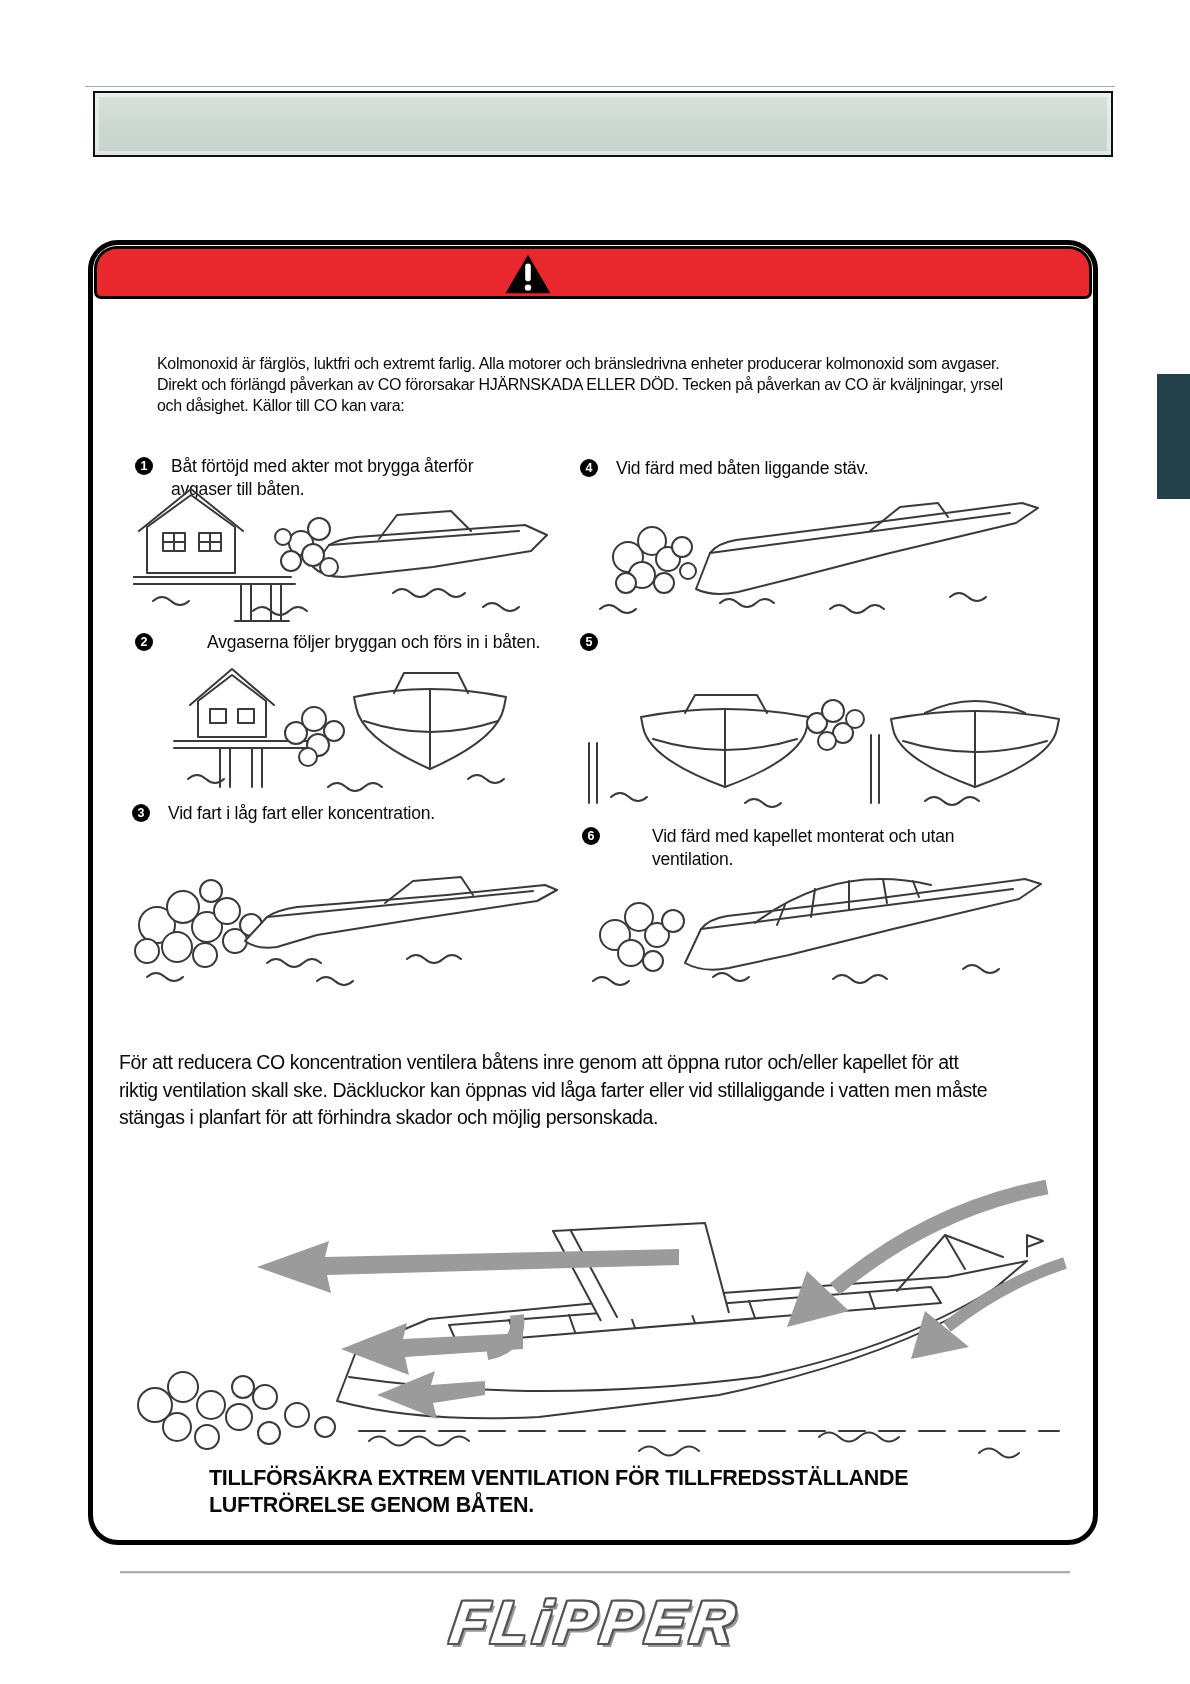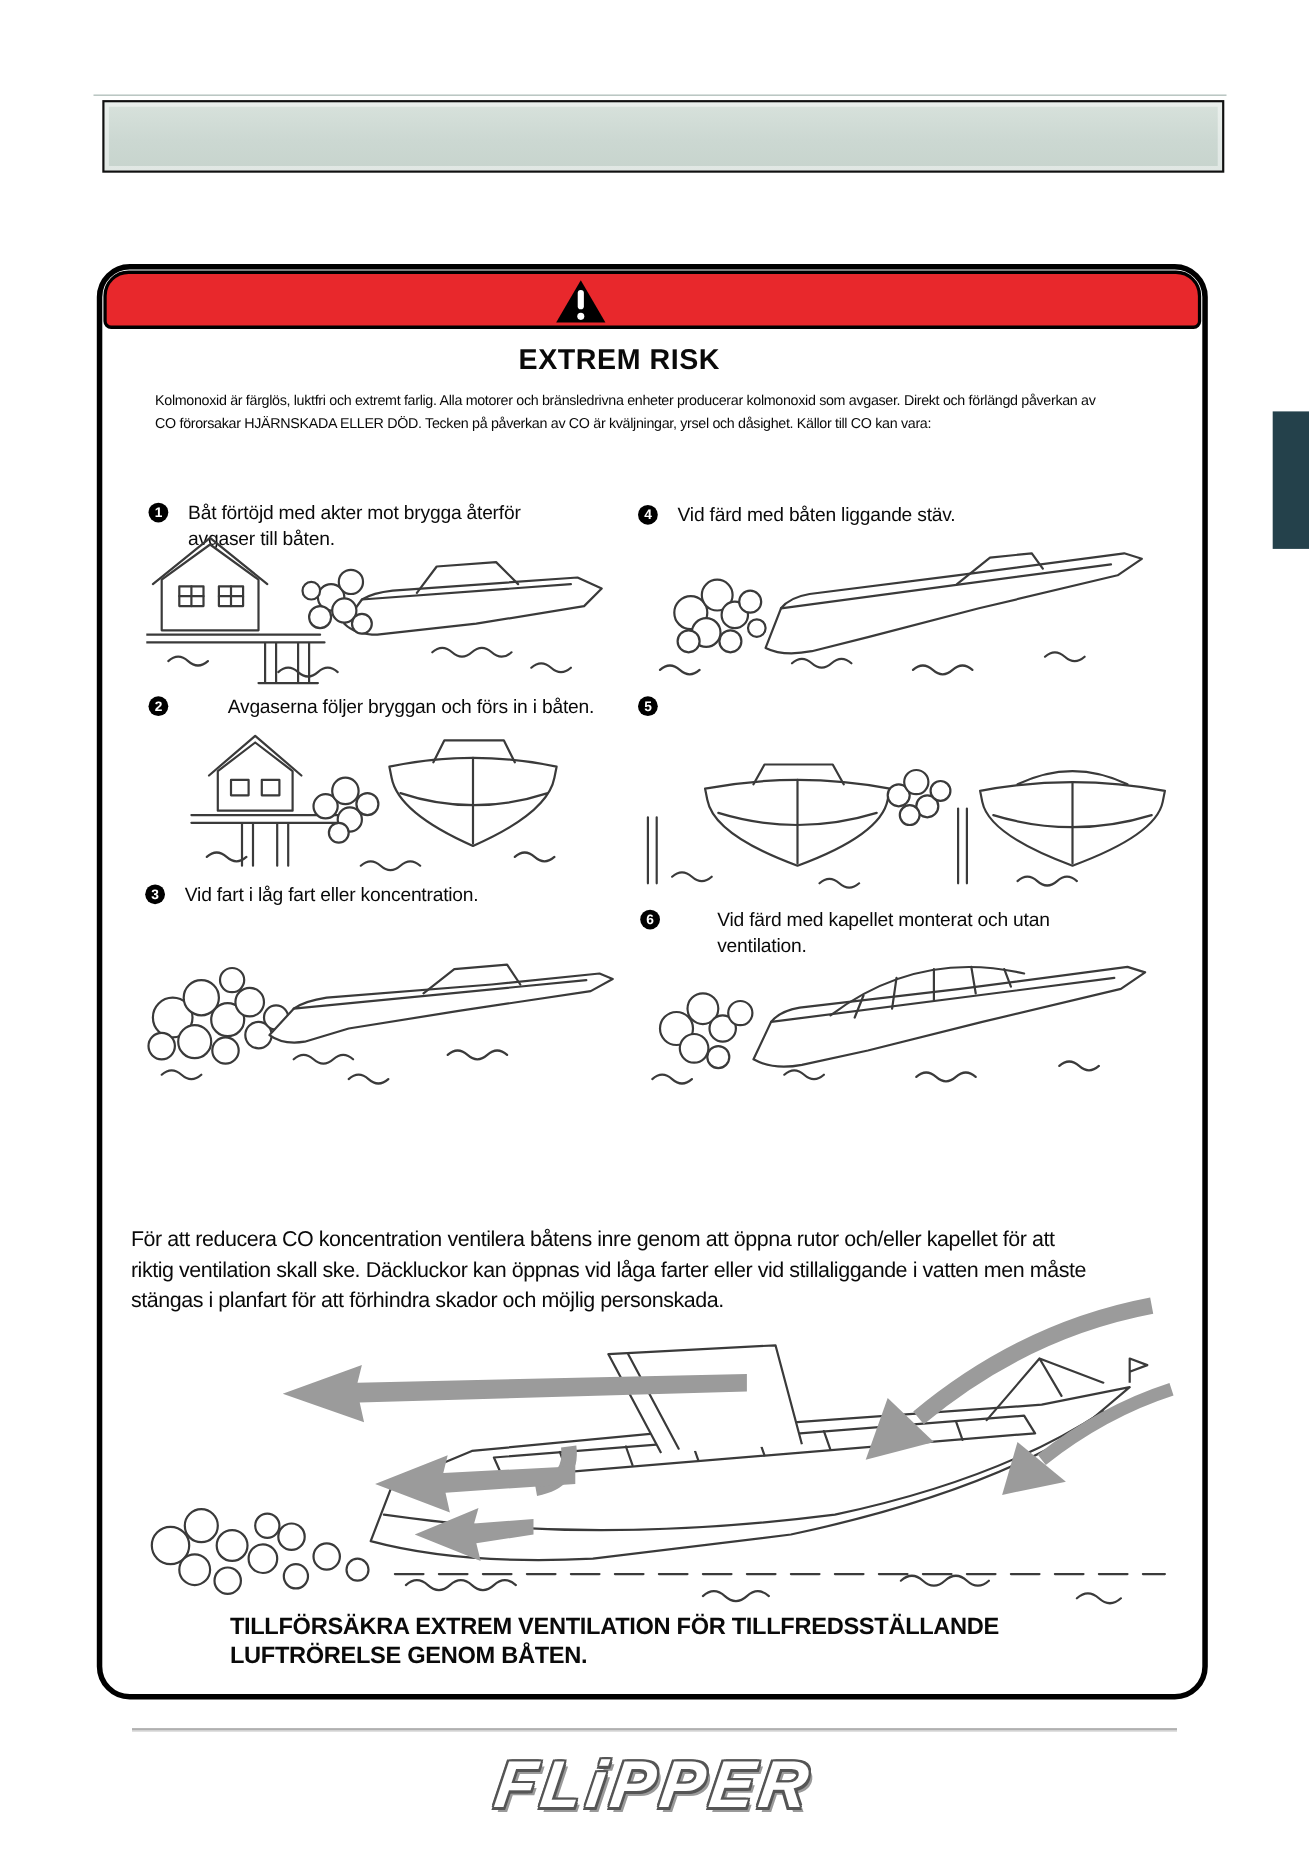--- a/index.html
+++ b/index.html
@@ -23,43 +23,43 @@
   .banner {
     position:absolute; left:1px; right:1px; top:1px; height:53px;
     background:#e8282c; border:3px solid #000;
     border-radius:23px 23px 7px 7px;
   }
   .tri { position:absolute; left:41%; top:4px; }
 
   .warn-title { position:absolute; left:0; right:60px; top:66px; text-align:center;
     font-size:26px; font-weight:bold; letter-spacing:.5px; }
 
-  .intro { position:absolute; left:48px; top:108px; width:858px;
-    font-size:13px; line-height:21px; letter-spacing:-0.3px; }
+  .intro { position:absolute; left:64px; top:108px; width:858px;
+    font-size:16px; line-height:21px; letter-spacing:-0.3px; }
 
   .src { position:absolute; display:flex; gap:18px; font-size:17.5px; line-height:23px; letter-spacing:-0.2px; }
   .badge { flex:0 0 auto; width:18px; height:18px; border-radius:50%; background:#000; color:#fff;
     font-size:12.5px; font-weight:bold; display:flex; align-items:center; justify-content:center; margin-top:2px; }
   .src-1 { left:42px;  top:210px; } .src-1 .t { max-width:352px; }
   .src-4 { left:487px; top:212px; } .src-4 .t { max-width:440px; }
   .src-2 { left:42px;  top:386px; } .src-2 .t { max-width:430px;margin-left:36px; }
   .src-5 { left:487px; top:386px; } .src-5 .t { max-width:312px; }
   .src-3 { left:39px;  top:557px; } .src-3 .t { max-width:440px; }
   .src-6 { left:489px; top:580px; } .src-6 .t { max-width:334px;margin-left:34px; }
 
   .illus { position:absolute; }
   .il-1 { left:40px;  top:236px; }
   .il-4 { left:477px; top:246px; }
   .il-2 { left:75px;  top:418px; }
   .il-5 { left:472px; top:442px; }
   .il-3 { left:24px;  top:610px; }
   .il-6 { left:470px; top:612px; }
   .il-big { left:26px; top:920px; }
 
-  .vent { position:absolute; left:26px; top:869px; width:882px;
+  .vent { position:absolute; left:26px; top:804px; width:882px;
     font-size:19.5px; line-height:27.5px; letter-spacing:-0.4px; }
 
   .closing { position:absolute; left:116px; top:1220px; width:762px;
     font-size:21.5px; font-weight:bold; line-height:27px; letter-spacing:-0.3px; }
 
   .divider { position:absolute; left:120px; top:1571px; width:950px; height:3px;
     background:#b0b0b0; border-bottom:1px solid #e2e2e2; }
 
   .brand-logo { position:absolute; left:0; right:0; top:1588px; text-align:center;
     font-size:60px; font-weight:bold; font-style:italic; letter-spacing:5px;
@@ -89,21 +89,20 @@
     <div class="banner">
       <span class="tri">
         <svg viewBox="0 0 60 52" width="48" height="42">
           <path d="M30,2 L58,50 L2,50 Z" fill="#000"></path>
           <rect x="26.5" y="13" width="7" height="22" rx="3.5" fill="#fff"></rect>
           <circle cx="30" cy="43" r="4" fill="#fff"></circle>
         </svg>
       </span>
     </div>
 
-    <div class="warn-title">EXTREM RISK</div>
 
     <p class="intro">Kolmonoxid är färglös, luktfri och extremt farlig. Alla motorer och bränsledrivna enheter producerar kolmonoxid som avgaser. Direkt och förlängd påverkan av CO förorsakar HJÄRNSKADA ELLER DÖD. Tecken på påverkan av CO är kväljningar, yrsel och dåsighet. Källor till CO kan vara:</p>
 
     <div class="src src-1">
       <span class="badge">1</span>
       <span class="t">Båt förtöjd med akter mot brygga återför avgaser till båten.</span>
     </div>
     <div class="src src-4">
       <span class="badge">4</span>
       <span class="t">Vid färd med båten liggande stäv.</span>

